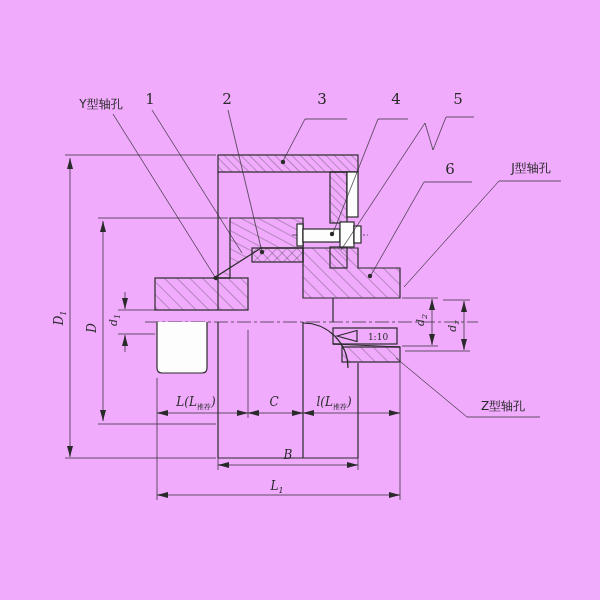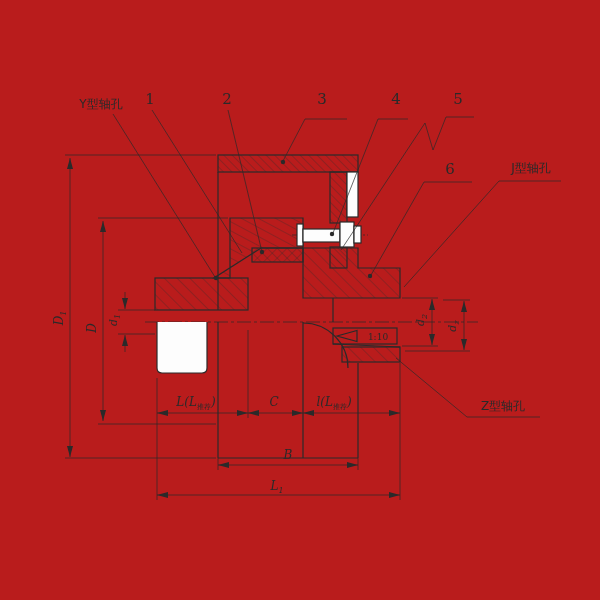--- a/index.html
+++ b/index.html
@@ -1,16 +1,16 @@
 <!DOCTYPE html>
 <html><head>
 <meta charset="utf-8">
 <style>
   html,body{margin:0;padding:0;background:#fdfdfd;}
-  .stage{position:relative;width:600px;height:600px;background:#b91c1c;overflow:hidden;
+  .stage{position:relative;width:600px;height:600px;background:#f0abfc;overflow:hidden;
          font-family:"DejaVu Sans",sans-serif;}
   svg text{fill:#2a2a2a;}
   .cjk{font-size:12px;font-family:"DejaVu Sans",sans-serif;}
   .num{font-size:15px;font-family:"DejaVu Serif",serif;}
   .dim{font-size:12px;font-style:italic;font-family:"DejaVu Serif",serif;}
   .dimsmall{font-size:11px;font-style:italic;font-family:"DejaVu Serif",serif;}
   .sub{font-size:8px;}
   .subcjk{font-size:7px;font-style:normal;}
   .taper{font-size:9px;font-family:"DejaVu Serif",serif;}
 </style>

